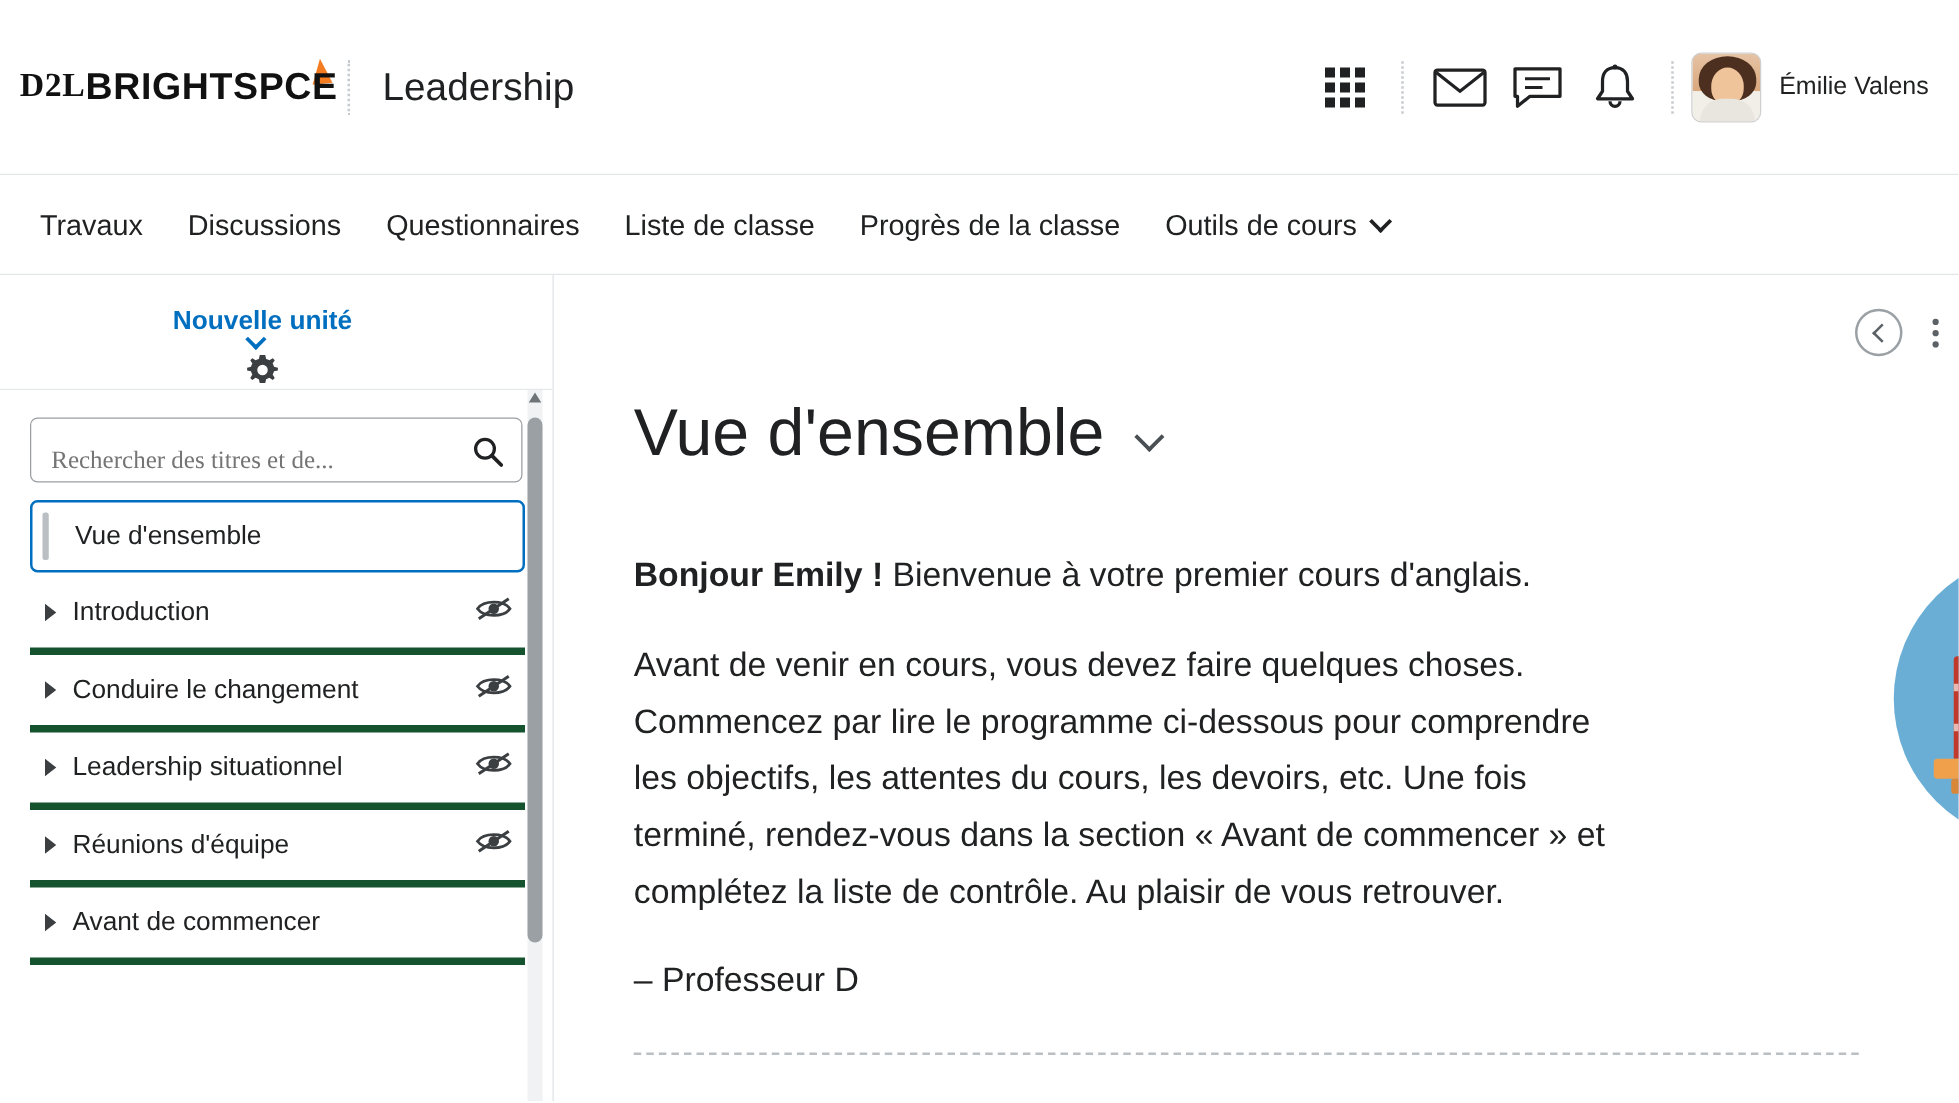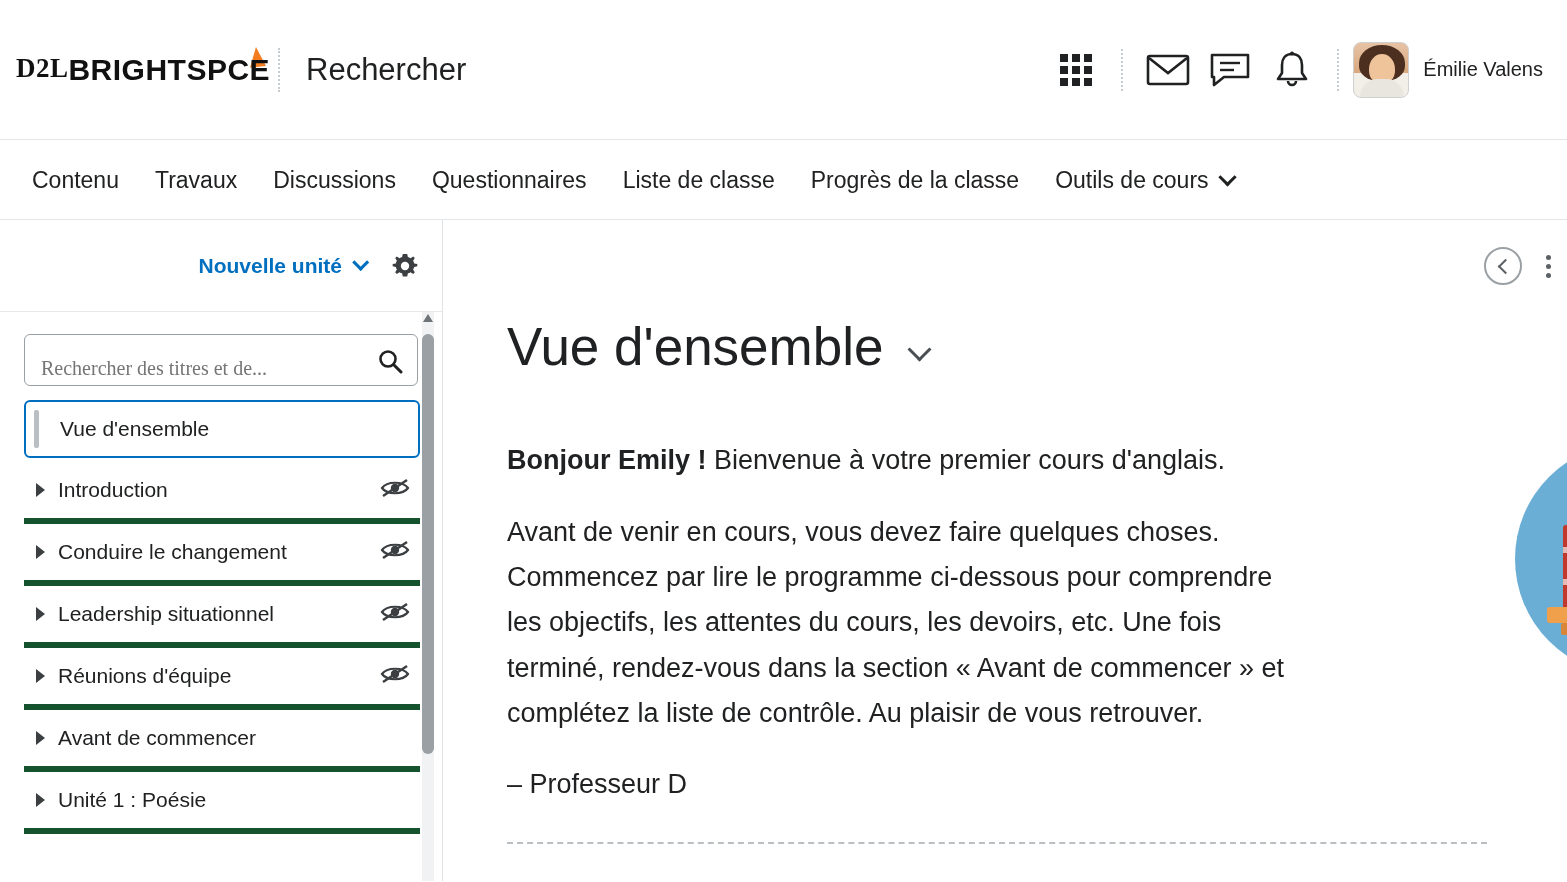--- a/index.html
+++ b/index.html
@@ -147,20 +147,21 @@
     position: relative;
   }
   .unit-bar {
     height: 92px;
     display: flex;
     align-items: center;
     justify-content: flex-end;
     gap: 0;
     padding-right: 22px;
     border-bottom: 1px solid #e6e9eb;
+    flex-direction: column;
   }
   .unit-link {
     color: #006fbf;
     font-size: 21px;
     font-weight: bold;
     cursor: pointer;
   }
   .unit-chev {
     display: inline-block;
     width: 12px; height: 12px;
@@ -348,21 +349,21 @@
   <div class="logo-block">
     <div class="logo-d2l">D2L</div>
     <div class="logo-bright">
       <span class="logo-flame"></span>
       <span class="txt">BRIGHTSP</span><span class="txt">CE</span>
     </div>
   </div>
 
   <div class="vdivider"></div>
 
-  <div class="course-title">Rechercher</div>
+  <div class="course-title">Leadership</div>
 
   <div class="header-right">
     <div class="icon-btn">
       <div class="waffle">
         <i></i>
           <i></i>
           <i></i>
           <i></i>
           <i></i>
           <i></i>
@@ -396,21 +397,20 @@
     <div class="avatar">
       <div class="hair"></div>
       <div class="face"></div>
       <div class="body"></div>
     </div>
     <div class="user-name">Émilie Valens</div>
   </div>
 </div>
 
 <div class="navbar">
-  <div class="nav-item">Contenu</div>
   <div class="nav-item">Travaux</div>
   <div class="nav-item">Discussions</div>
   <div class="nav-item">Questionnaires</div>
   <div class="nav-item">Liste de classe</div>
   <div class="nav-item">Progrès de la classe</div>
   <div class="nav-item">
     <span>Outils de cours</span><span class="chev-down"></span>
   </div>
 </div>
 
@@ -492,24 +492,20 @@
             <line x1="3" y1="19" x2="27" y2="3" stroke="#3b3f42" stroke-width="2.4"></line>
           </svg>
         </span>
       </div>
 
       <div class="toc-item">
         <span class="tri"></span>
         <span>Avant de commencer</span>
       </div>
 
-      <div class="toc-item">
-        <span class="tri"></span>
-        <span>Unité 1 : Poésie</span>
-      </div>
 
     </div>
 
     <div class="scrollbar">
       <span class="arrow-up"></span>
       <span class="thumb"></span>
     </div>
   </div>
 
   <div class="main">

